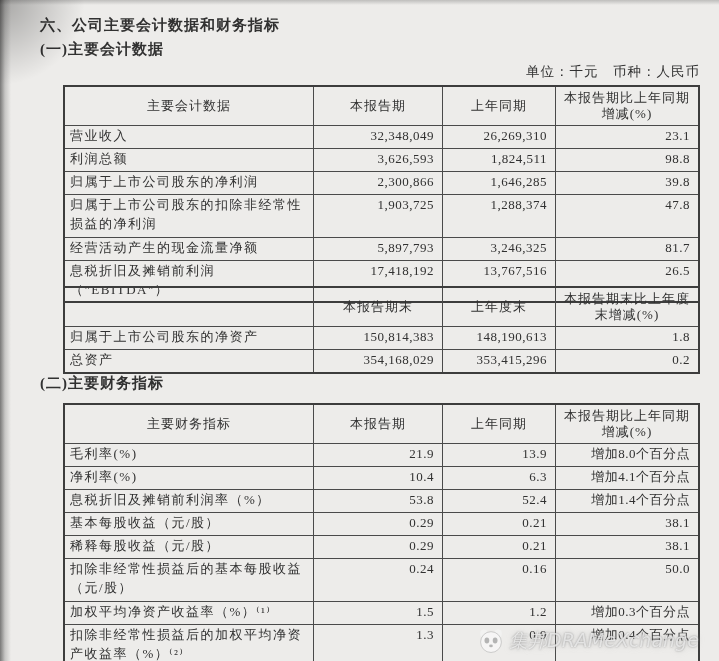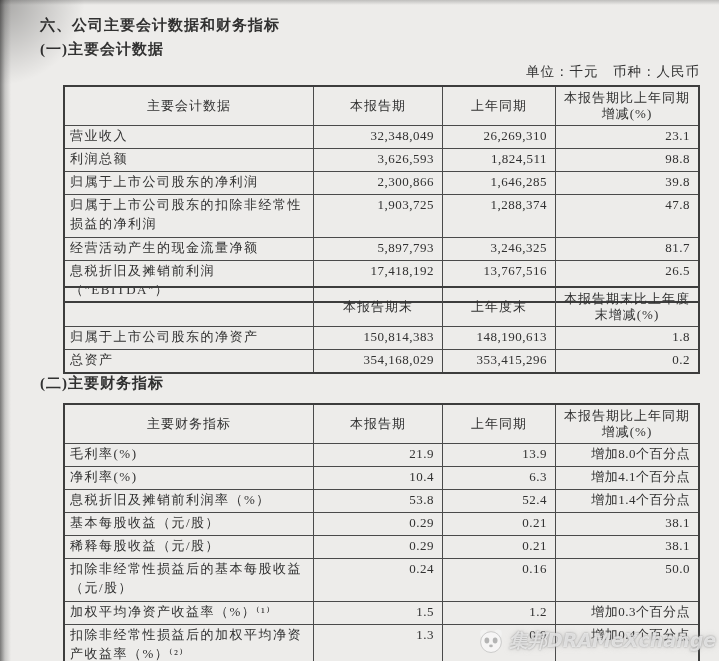--- a/index.html
+++ b/index.html
@@ -43,21 +43,21 @@
   .t tr.tall td{height:40px;}
   .t th:nth-child(1),.t td:nth-child(1){width:240px;}
   .t th:nth-child(2),.t td:nth-child(2){width:120px;}
   .t th:nth-child(3),.t td:nth-child(3){width:104px;}
   
   .watermark{
     position:absolute;left:478px;top:628px;z-index:8;
     display:flex;align-items:center;gap:5px;
     pointer-events:none;
     font-family:"DejaVu Sans","Liberation Sans",sans-serif;
-    font-size:19px;font-weight:bold;font-style:italic;
+    font-size:19px;font-weight:normal;font-style:italic;
     color:rgba(248,248,248,0.72);
     text-shadow:0 0 2px rgba(120,120,120,.75), 0 0 6px rgba(160,160,160,.4);
     white-space:nowrap;
   }
   .watermark svg{flex:0 0 auto;opacity:.8;}
 </style>
 </head>
 <body>
 
 <div class="page">

